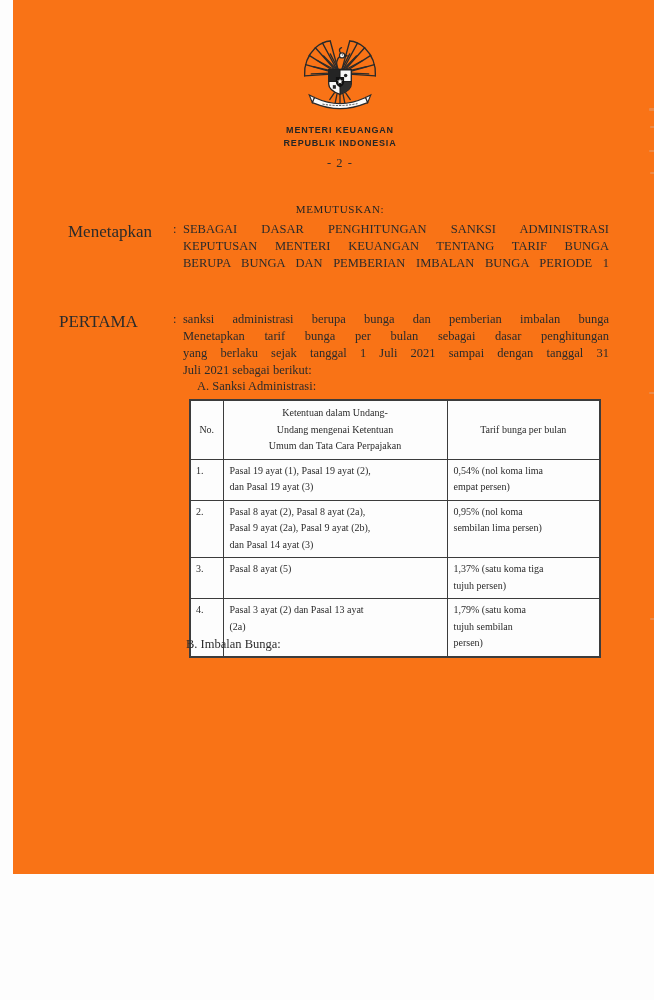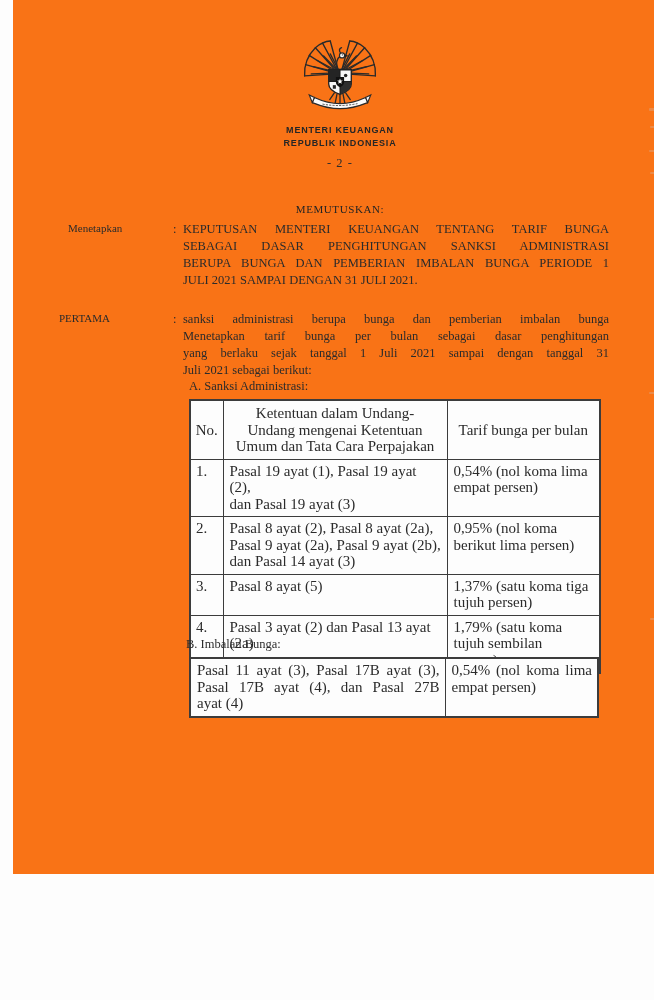--- a/index.html
+++ b/index.html
@@ -4,29 +4,29 @@
 <style>
   html,body{margin:0;padding:0;background:#fdfdfd;}
   .page{position:relative;width:654px;height:874px;background:#f97316;overflow:hidden;
         font-family:"Liberation Serif", serif;color:#2b2b2b;margin-left:13px;}
   .abs{position:absolute;}
   .ctr{left:0;right:0;text-align:center;}
   .ministry{top:124px;font-family:"Liberation Sans", sans-serif;font-weight:700;
             font-size:9px;line-height:12.5px;letter-spacing:0.8px;color:#262626;}
   .pagenum{top:156px;font-size:12.5px;letter-spacing:1px;}
   .memutuskan{top:203px;font-size:11px;letter-spacing:0.6px;color:#242424;}
-  .clause-label{font-size:11px;color:#2b2b2b;text-align:center;}
+  .clause-label{font-size:17px;color:#2b2b2b;text-align:center;}
   .clause-colon{font-size:12.5px;}
   .clause-body{width:426px;font-size:12.5px;line-height:17px;}
   .clause-body .ln{min-height:17px;}
   .jst{text-align:justify;text-align-last:justify;}
   .sec-title{font-size:12.5px;}
   table.doc{border-collapse:collapse;border:2px solid #3c3c3c;background:#fdfdfd;}
   table.doc td{border:1.4px solid #3c3c3c;vertical-align:top;
-               font-size:15px;line-height:16.5px;padding:3px 5px 4px 6px;color:#2b2b2b;}
+               font-size:10px;line-height:16.5px;padding:3px 5px 4px 6px;color:#2b2b2b;}
   table.doc td.hd{vertical-align:middle;text-align:center;padding:4px 4px;}
   table.doc td.no-cell{padding-left:5px;}
   .cellc .ln{text-align:center;}
   .artifact{position:absolute;background:#c9c9d2;opacity:0.28;border-radius:1px;}
   svg .ln-art{fill:none;stroke:#2a2a2a;stroke-width:2.6;stroke-linecap:round;}
 </style>
 </head>
 <body>
 
 <div class="page">
@@ -102,36 +102,35 @@
     <div>REPUBLIK INDONESIA</div>
   </div>
 
   <div class="abs ctr pagenum">- 2 -</div>
 
   <div class="abs ctr memutuskan">MEMUTUSKAN:</div>
 
   <div class="abs clause-label" style="left:55px;top:222px;">Menetapkan</div>
   <div class="abs clause-colon" style="left:160px;top:222px;">:</div>
   <div class="abs clause-body" style="left:170px;top:221px;">
+      <div class="ln jst">SEBAGAI DASAR PENGHITUNGAN SANKSI ADMINISTRASI</div>
       <div class="ln jst">KEPUTUSAN MENTERI KEUANGAN TENTANG TARIF BUNGA</div>
-      <div class="ln jst">SEBAGAI DASAR PENGHITUNGAN SANKSI ADMINISTRASI</div>
       <div class="ln jst">BERUPA BUNGA DAN PEMBERIAN IMBALAN BUNGA PERIODE 1</div>
-      <div class="ln">JULI 2021 SAMPAI DENGAN 31 JULI 2021.</div>
     </div>
 
   <div class="abs clause-label" style="left:46px;top:312px;">PERTAMA</div>
   <div class="abs clause-colon" style="left:160px;top:312px;">:</div>
   <div class="abs clause-body" style="left:170px;top:311px;">
       <div class="ln jst">sanksi administrasi berupa bunga dan pemberian imbalan bunga</div>
       <div class="ln jst">Menetapkan tarif bunga per bulan sebagai dasar penghitungan</div>
       <div class="ln jst">yang berlaku sejak tanggal 1 Juli 2021 sampai dengan tanggal 31</div>
       <div class="ln">Juli 2021 sebagai berikut:</div>
     </div>
 
-  <div class="abs sec-title" style="left:176px;top:379px;">A. Sanksi Administrasi:</div>
+  <div class="abs sec-title" style="left:184px;top:379px;">A. Sanksi Administrasi:</div>
 
   <table class="doc abs" style="left:176px;top:399px;">
     <colgroup>
         <col style="width:33px;">
         <col style="width:224px;">
         <col style="width:153px;">
       </colgroup>
     <tbody>
       <tr>
         <td class="hd">No.</td>
@@ -155,21 +154,21 @@
       </tr>
       <tr>
         <td class="no-cell">2.</td>
         <td>
             <div class="ln">Pasal 8 ayat (2), Pasal 8 ayat (2a),</div>
             <div class="ln">Pasal 9 ayat (2a), Pasal 9 ayat (2b),</div>
             <div class="ln">dan Pasal 14 ayat (3)</div>
           </td>
         <td>
             <div class="ln">0,95% (nol koma</div>
-            <div class="ln">berikut lima persen)</div>
+            <div class="ln">sembilan lima persen)</div>
           </td>
       </tr>
       <tr>
         <td class="no-cell">3.</td>
         <td>
             <div class="ln">Pasal 8 ayat (5)</div>
           </td>
         <td>
             <div class="ln">1,37% (satu koma tiga</div>
             <div class="ln">tujuh persen)</div>
@@ -191,31 +190,20 @@
   </table>
 
   <div class="abs sec-title" style="left:173px;top:637px;">B. Imbalan Bunga:</div>
 
   <table class="doc abs" style="left:176px;top:657px;">
     <colgroup>
         <col style="width:255px;">
         <col style="width:153px;">
       </colgroup>
     <tbody>
-      <tr>
-        <td>
-            <div class="ln jst">Pasal 11 ayat (3), Pasal 17B ayat (3),</div>
-            <div class="ln jst">Pasal 17B ayat (4), dan Pasal 27B</div>
-            <div class="ln">ayat (4)</div>
-          </td>
-        <td>
-            <div class="ln jst">0,54% (nol koma lima</div>
-            <div class="ln">empat persen)</div>
-          </td>
-      </tr>
     </tbody>
   </table>
 
   <div class="artifact" style="left:636px;top:108px;width:8px;height:3px;"></div>
   <div class="artifact" style="left:637px;top:126px;width:7px;height:2px;"></div>
   <div class="artifact" style="left:636px;top:150px;width:8px;height:2px;"></div>
   <div class="artifact" style="left:637px;top:172px;width:6px;height:2px;"></div>
   <div class="artifact" style="left:636px;top:392px;width:7px;height:2px;"></div>
   <div class="artifact" style="left:637px;top:618px;width:6px;height:2px;"></div>
   <div class="artifact" style="left:636px;top:945px;width:6px;height:14px;opacity:0.15;"></div>

